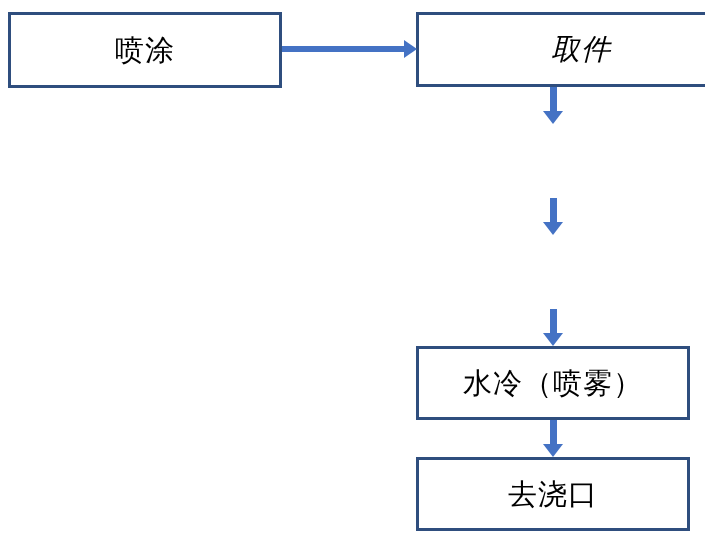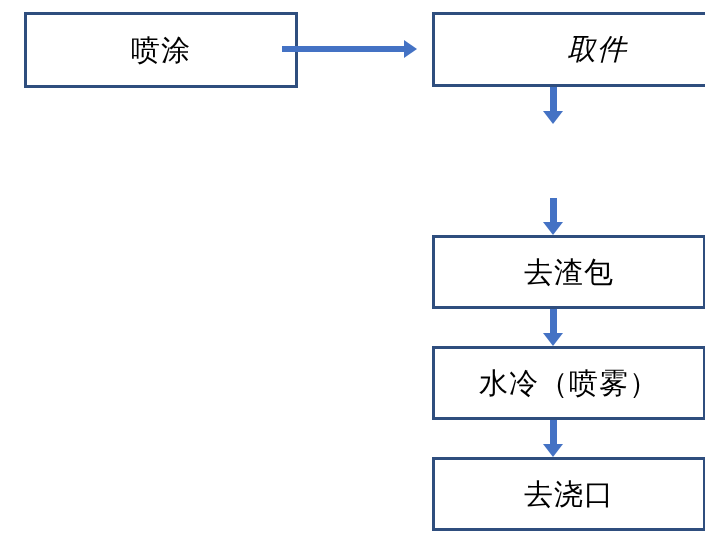--- a/index.html
+++ b/index.html
@@ -23,21 +23,20 @@
     position: absolute;
     background: var(--box-fill);
     border: 3px solid var(--box-border);
     display: flex;
     align-items: center;
     justify-content: center;
     font-size: 29px;
     color: var(--text);
     letter-spacing: 1px;
     white-space: nowrap;
-    margin-left: 16px;
   }
   .node-label { line-height: 1; }
   
   .arrow { position: absolute; }
   .arrow .shaft { position: absolute; background: var(--arrow); }
   .arrow .head { position: absolute; width: 0; height: 0; }
   
   .arrow.h { height: 18px; }
   .arrow.h .shaft { left: 0; top: 6px; height: 6px; right: 12px; }
   .arrow.h .head {
@@ -76,23 +75,20 @@
 
   <div class="node" id="node-0">
     <span class="node-label">喷涂</span>
   </div>
 
   <div class="node" id="node-1">
     <span class="node-label">取件</span>
   </div>
 
 
-  <div class="node" id="node-3">
-    <span class="node-label">去渣包</span>
-  </div>
 
   <div class="node" id="node-5">
     <span class="node-label">去浇口</span>
   </div>
 
   <div class="node" id="node-4">
     <span class="node-label">水冷（喷雾）</span>
   </div>
 
   <div class="arrow h" id="arrow-0">

